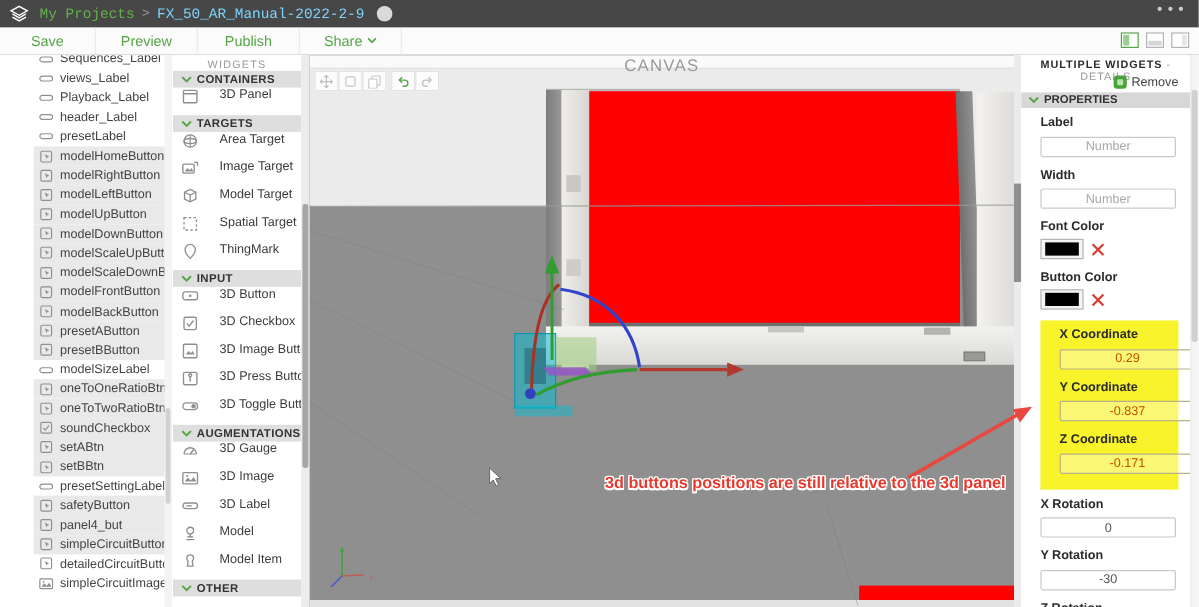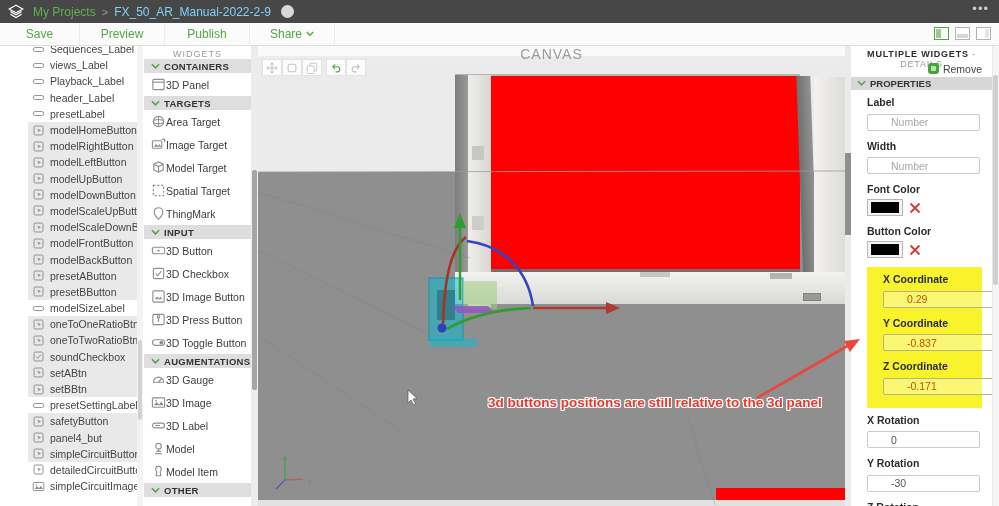--- a/index.html
+++ b/index.html
@@ -2,21 +2,21 @@
 <html><head>
 <meta charset="utf-8">
 <style>
   * { margin:0; padding:0; box-sizing:border-box; }
   html,body { width:999px; height:506px; overflow:hidden; position:relative;
               font-family:"Liberation Sans", sans-serif; background:#fff; }
   .abs { position:absolute; }
 
   
   #topbar { left:0; top:0; width:999px; height:23px; background:#474747;
-            display:flex; align-items:center; color:#fff; }
+            display:flex; align-items:center; color:#fff;font-family:Liberation Mono, monospace; }
   #logo { margin-left:7px; display:flex; align-items:center; }
   #breadcrumb { margin-left:8px; font-size:12px; display:flex; gap:6px; align-items:center; }
   .bc-root { color:#63b14b; }
   .bc-sep  { color:#9a9a9a; font-size:11px; }
   .bc-name { color:#7dd3fc; }
   #status-circle { width:13px; height:13px; border-radius:50%; background:#d9d9d9; margin-left:10px; }
   #topbar-menu { position:absolute; right:10px; top:1px; color:#cccccc; font-size:13px; letter-spacing:1px; }
 
   
   #actionbar { left:0; top:23px; width:999px; height:23px; background:#fbfbfb;
@@ -41,21 +41,21 @@
   .tico { width:13px; height:13px; flex:0 0 13px; display:flex; }
   .tico svg { width:13px; height:13px; }
   #tree-scroll { left:137px; top:46px; width:6px; height:460px; background:#f4f4f4; }
   #tree-thumb { left:138px; top:340px; width:4px; height:80px; background:#d2d2d2; border-radius:2px; }
 
   
   #widgets-panel { left:144px; top:46px; width:107px; height:460px; background:#fff; overflow:hidden; }
   #widgets-title { height:13px; text-align:center; font-size:9px; letter-spacing:1px; color:#9a9a9a; padding-top:3px; }
   .wsec-bar { height:14px; background:#dedede; display:flex; align-items:center; gap:4px;
               padding-left:7px; font-size:9.5px; font-weight:bold; color:#333; letter-spacing:.3px; cursor:pointer; }
-  .wrow { height:23px; display:flex; align-items:center; gap:0; padding-left:7px;
+  .wrow { height:23px; display:flex; align-items:flex-start; gap:17px; padding-left:7px;
           font-size:10.5px; color:#3c3c3c; cursor:pointer; white-space:nowrap; }
   .wico { width:15px; height:15px; flex:0 0 15px; display:flex; }
   .wico svg { width:15px; height:15px; }
   #widgets-scroll { left:251px; top:46px; width:7px; height:460px; background:#ececec; }
   #widgets-thumb { left:252px; top:170px; width:5px; height:220px; background:#a6a6a6; border-radius:2px; }
 
   
   #canvas { left:258px; top:46px; width:587px; height:460px; background:#8f8f8f; overflow:hidden; }
   #canvas-header { position:absolute; left:0; top:0; width:587px; height:11px; background:#fafafa;
                    border-bottom:1px solid #eee; text-align:center; font-size:14px;
@@ -82,21 +82,21 @@
   #m-hinge1 { left:512px; top:227px; width:22px; height:6px; }
   #m-hinge2 { left:382px; top:226px; width:30px; height:5px; background:#c6c6c4; }
   #m-foot { left:545px; top:247px; width:18px; height:8px; background:#9a9a98; border:1px solid #7f7f7d; }
   #m-col-notch1 { left:214px; top:100px; width:12px; height:14px; background:#c9c7c3; }
   #m-col-notch2 { left:214px; top:170px; width:12px; height:14px; background:#cfcdc9; }
 
   #hscroll { position:absolute; left:0; top:454px; width:587px; height:6px; background:#e2e2e2; }
   #red-bottom { position:absolute; left:458px; top:442px; width:129px; height:15px; background:#fe0000; }
 
   
-  #annotation { position:absolute; left:230px; top:349px; width:350px; text-align:left;
+  #annotation { position:absolute; left:230px; top:349px; width:350px; text-align:right;
     font-size:13.5px; font-weight:bold; color:#e8392f; white-space:nowrap;
     text-shadow:-1px -1px 0 #fff, 1px -1px 0 #fff, -1px 1px 0 #fff, 1px 1px 0 #fff, 0 1px 0 #fff, 0 -1px 0 #fff, 1px 0 0 #fff, -1px 0 0 #fff; }
 
   
   #mid-scroll { left:845px; top:46px; width:6px; height:460px; background:#ebebeb; }
   #mid-thumb  { left:845px; top:153px; width:6px; height:82px; background:#8f8f8f; }
 
   
   #details { left:851px; top:46px; width:141px; height:460px; background:#fff; overflow:hidden; }
   #details-title { height:14px; text-align:center; padding-top:3px; font-size:9px; letter-spacing:.8px; }
@@ -106,21 +106,21 @@
                 padding-right:10px; font-size:10.5px; color:#444; cursor:pointer; }
   #remove-icon { width:11px; height:11px; border-radius:3px; background:#49a33c;
                  display:flex; align-items:center; justify-content:center; }
   #remove-icon::before { content:""; width:5px; height:5px; background:#b9e0af; border-radius:1px; }
   #prop-bar { height:13px; background:#d7d7d7; display:flex; align-items:center; gap:4px;
               padding-left:6px; font-size:9.5px; font-weight:bold; color:#333; cursor:pointer; }
   .fld { margin:6px 14px 9px 16px; }
   .fld label { display:block; font-size:10.5px; font-weight:bold; color:#2b2b2b; margin-bottom:4px; }
   .fld input { width:113px; height:17px; border:1px solid #c9c9c9; border-radius:2px;
                font-size:10.5px; color:#555; padding:0 23px; background:#fff;
-               font-family:"Liberation Sans", sans-serif; }
+               font-family:"Liberation Sans", sans-serif;text-align:center; }
   .fld input::placeholder { color:#a8a8a8; }
   .swatch-row { display:flex; align-items:center; gap:6px; }
   .swatch { width:36px; height:17px; border:1px solid #b5b5b5; background:#f4f4f4;
             display:flex; align-items:center; justify-content:center; cursor:pointer; }
   .swatch-inner { width:28px; height:11px; background:#000; }
   .xclear { cursor:pointer; display:flex; }
   #yellow-group { background:#f8f32b; padding:1px 0 4px 0; margin:8px 10px 2px 16px; }
   #yellow-group .fld { margin:5px 14px 9px 16px; }
   #yellow-group .fld input { background:rgba(255,255,255,0.35); border-color:#b9b18a; color:#c25200; }
   #right-scroll { left:992px; top:46px; width:7px; height:460px; background:#f5f5f5; border-left:1px solid #e8e8e8; }

